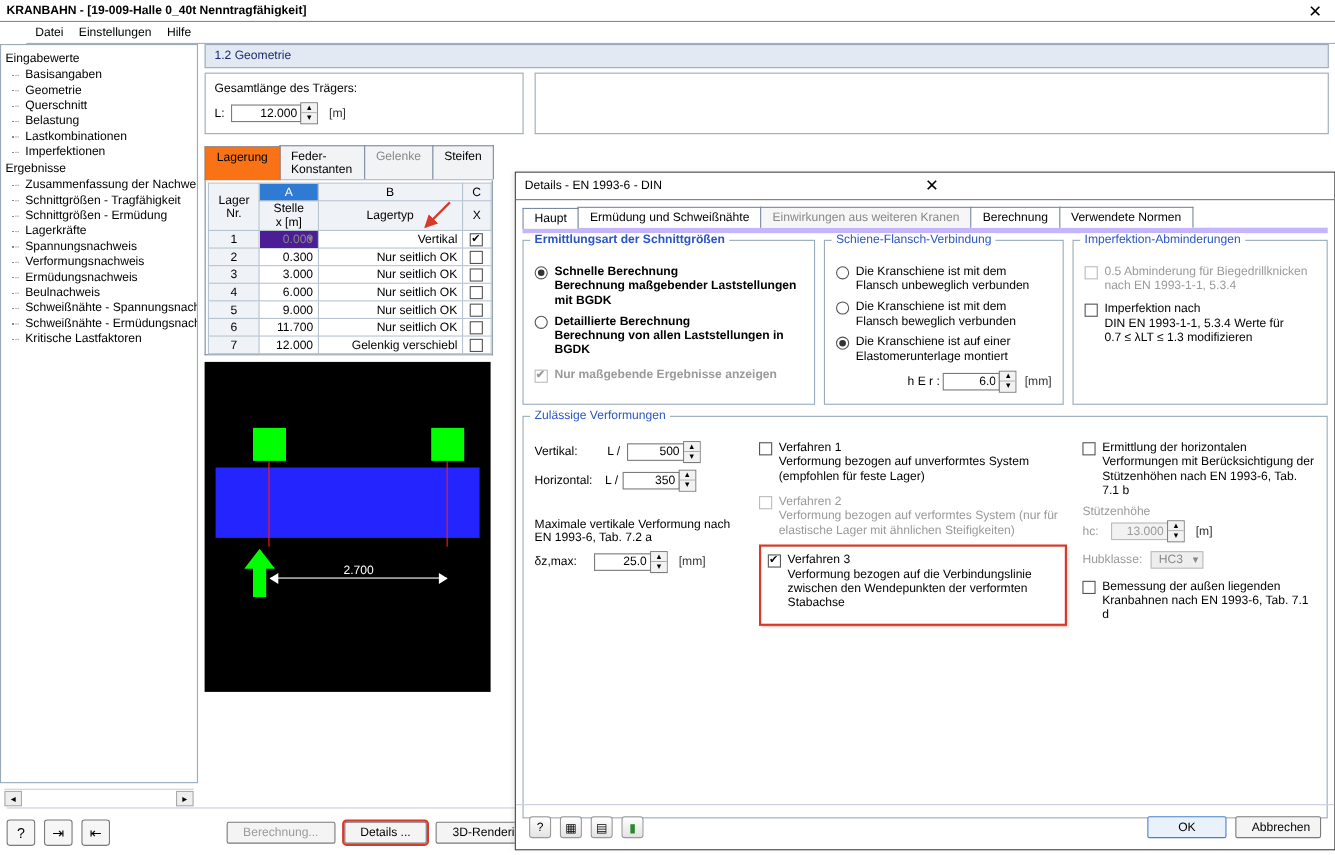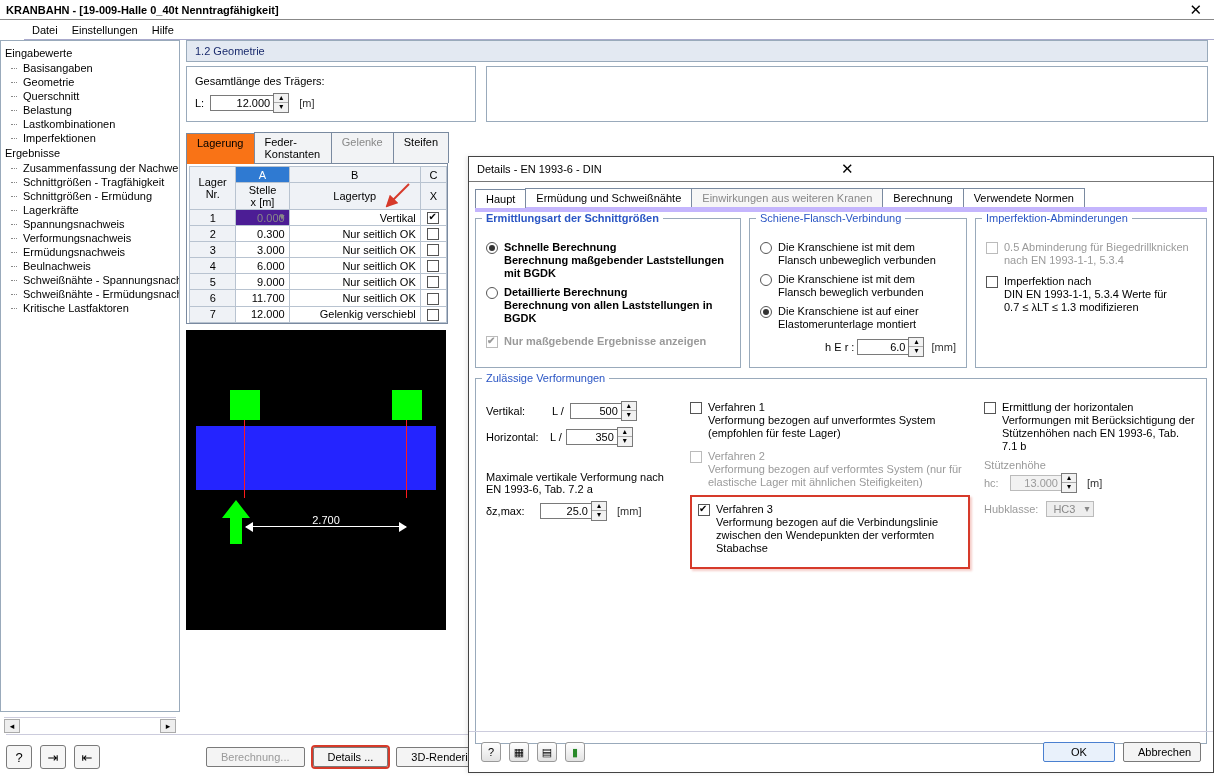--- a/index.html
+++ b/index.html
@@ -434,20 +434,24 @@
                   <div>▴</div>
                   <div>▾</div>
                 </span>
               </span>
             <span class="unit grey">[m]</span>
           </div>
           <div style="display:flex;align-items:center;gap:8px;margin-top:8px">
             <span class="grey">Hubklasse:</span>
             <span class="sel">HC3</span>
           </div>
+          <label class="opt" style="margin-top:10px">
+              <span class="cb"></span>
+              <span class="txt">Bemessung der außen liegenden Kranbahnen nach EN 1993-6, Tab. 7.1 d</span>
+            </label>
         </div>
       </div>
     </div>
   </div>
 
   <div class="dlgfoot">
     <div class="icons">
       <div class="smallico">?</div>
       <div class="smallico">▦</div>
       <div class="smallico">▤</div>

